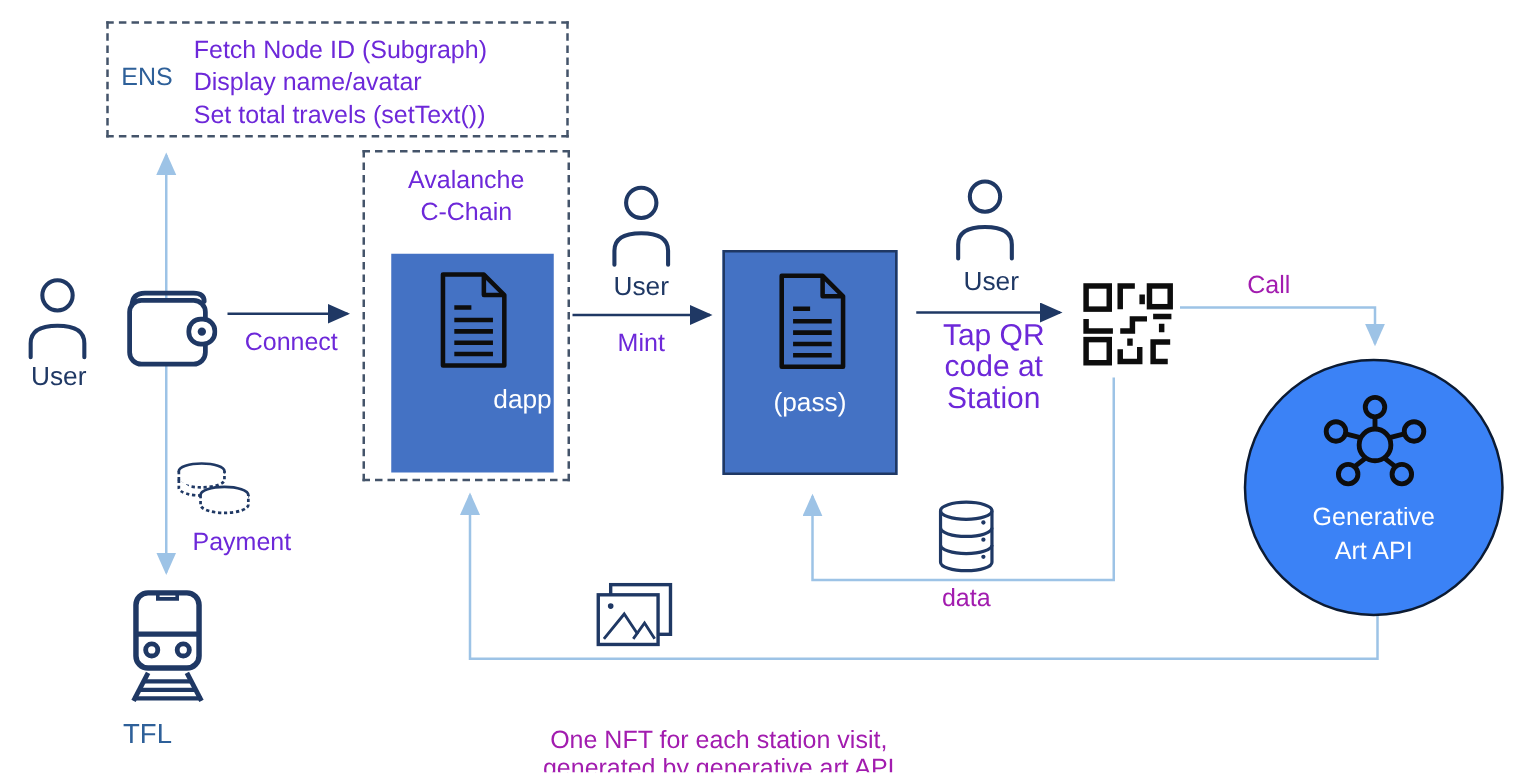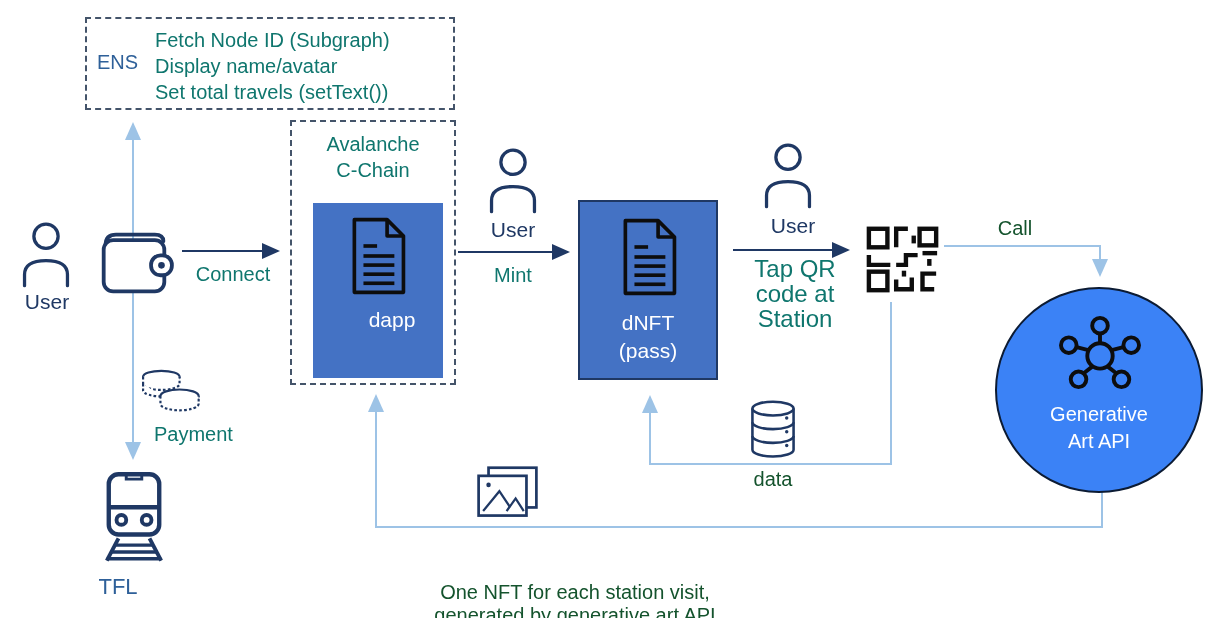--- a/index.html
+++ b/index.html
@@ -4,23 +4,23 @@
 <style>
   html,body{margin:0;padding:0;background:#ffffff;}
   .canvas{
     position:relative;width:1212px;height:618px;background:#ffffff;overflow:hidden;
     font-family:"Liberation Sans","DejaVu Sans",sans-serif;color:#0d0d0d;
   }
   .abs{position:absolute;}
   .ctr{text-align:center;}
   .t20{font-size:20px;line-height:26px;}
   .t21{font-size:21px;line-height:28px;}
-  .black{color:#0f766e;}
+  .black{color:#6d28d9;}
   .navy{color:#1F3864;}
-  .blue-lbl{color:#14532d;}
+  .blue-lbl{color:#a21caf;}
   .steel{color:#2E6099;}
   .white{color:#ffffff;}
   .dashed-box{border:2px dashed #44546A;background:transparent;box-sizing:border-box;}
   .fill-box{background:#4472C4;box-sizing:border-box;}
   svg{display:block;}
   #connectors{position:absolute;left:0;top:0;pointer-events:none;}
 </style>
 </head>
 <body>
 
@@ -82,21 +82,21 @@
     <div class="abs fill-box" style="left:21px;top:81px;width:130px;height:175px;">
       <svg class="abs" style="left:32px;top:13px;" width="66" height="80" viewBox="0 0 72 88">
         <path d="M10 4 H46 L64 22 V84 H10 Z" fill="none" stroke="#0d0d0d" stroke-width="4" stroke-linejoin="round"></path>
         <path d="M46 4 V22 H64" fill="none" stroke="#0d0d0d" stroke-width="4" stroke-linejoin="round"></path>
         <line x1="20" y1="33" x2="35" y2="33" stroke="#0d0d0d" stroke-width="4"></line>
         <line x1="20" y1="44" x2="54" y2="44" stroke="#0d0d0d" stroke-width="4"></line>
         <line x1="20" y1="54" x2="54" y2="54" stroke="#0d0d0d" stroke-width="4"></line>
         <line x1="20" y1="64" x2="54" y2="64" stroke="#0d0d0d" stroke-width="4"></line>
         <line x1="20" y1="74" x2="54" y2="74" stroke="#0d0d0d" stroke-width="4"></line>
       </svg>
-      <div class="abs ctr white t21" style="left:14px;top:103px;width:100%;">
+      <div class="abs ctr white t21" style="left:0;top:103px;width:100%;padding-left:40px;">
         <div>dapp</div>
       </div>
     </div>
   </div>
 
   <svg class="abs" style="left:485px;top:146px;" width="56" height="68" viewBox="0 0 60 72">
     <circle cx="30" cy="17" r="13" fill="none" stroke="#1F3864" stroke-width="3.5"></circle>
     <path d="M7 70 L7 58 Q7 43 30 43 Q53 43 53 58 L53 70" fill="none" stroke="#1F3864" stroke-width="3.5" stroke-linecap="round"></path>
   </svg>
   <div class="abs ctr navy" style="left:470px;top:218px;width:86px;font-size:21px;">User</div>
@@ -106,21 +106,20 @@
     <svg class="abs" style="left:36px;top:15px;" width="66" height="80" viewBox="0 0 72 88">
       <path d="M10 4 H46 L64 22 V84 H10 Z" fill="none" stroke="#0d0d0d" stroke-width="4" stroke-linejoin="round"></path>
       <path d="M46 4 V22 H64" fill="none" stroke="#0d0d0d" stroke-width="4" stroke-linejoin="round"></path>
       <line x1="20" y1="33" x2="35" y2="33" stroke="#0d0d0d" stroke-width="4"></line>
       <line x1="20" y1="44" x2="54" y2="44" stroke="#0d0d0d" stroke-width="4"></line>
       <line x1="20" y1="54" x2="54" y2="54" stroke="#0d0d0d" stroke-width="4"></line>
       <line x1="20" y1="64" x2="54" y2="64" stroke="#0d0d0d" stroke-width="4"></line>
       <line x1="20" y1="74" x2="54" y2="74" stroke="#0d0d0d" stroke-width="4"></line>
     </svg>
     <div class="abs ctr white t21" style="left:0;top:107px;width:100%;">
-      <div>dNFT</div>
       <div>(pass)</div>
     </div>
   </div>
 
   <svg class="abs" style="left:760px;top:141px;" width="56" height="68" viewBox="0 0 60 72">
     <circle cx="30" cy="17" r="13" fill="none" stroke="#1F3864" stroke-width="3.5"></circle>
     <path d="M7 70 L7 58 Q7 43 30 43 Q53 43 53 58 L53 70" fill="none" stroke="#1F3864" stroke-width="3.5" stroke-linecap="round"></path>
   </svg>
   <div class="abs ctr navy" style="left:745px;top:214px;width:96px;font-size:21px;">User</div>
   <div class="abs ctr black" style="left:738px;top:256px;width:114px;font-size:24px;line-height:25px;">

